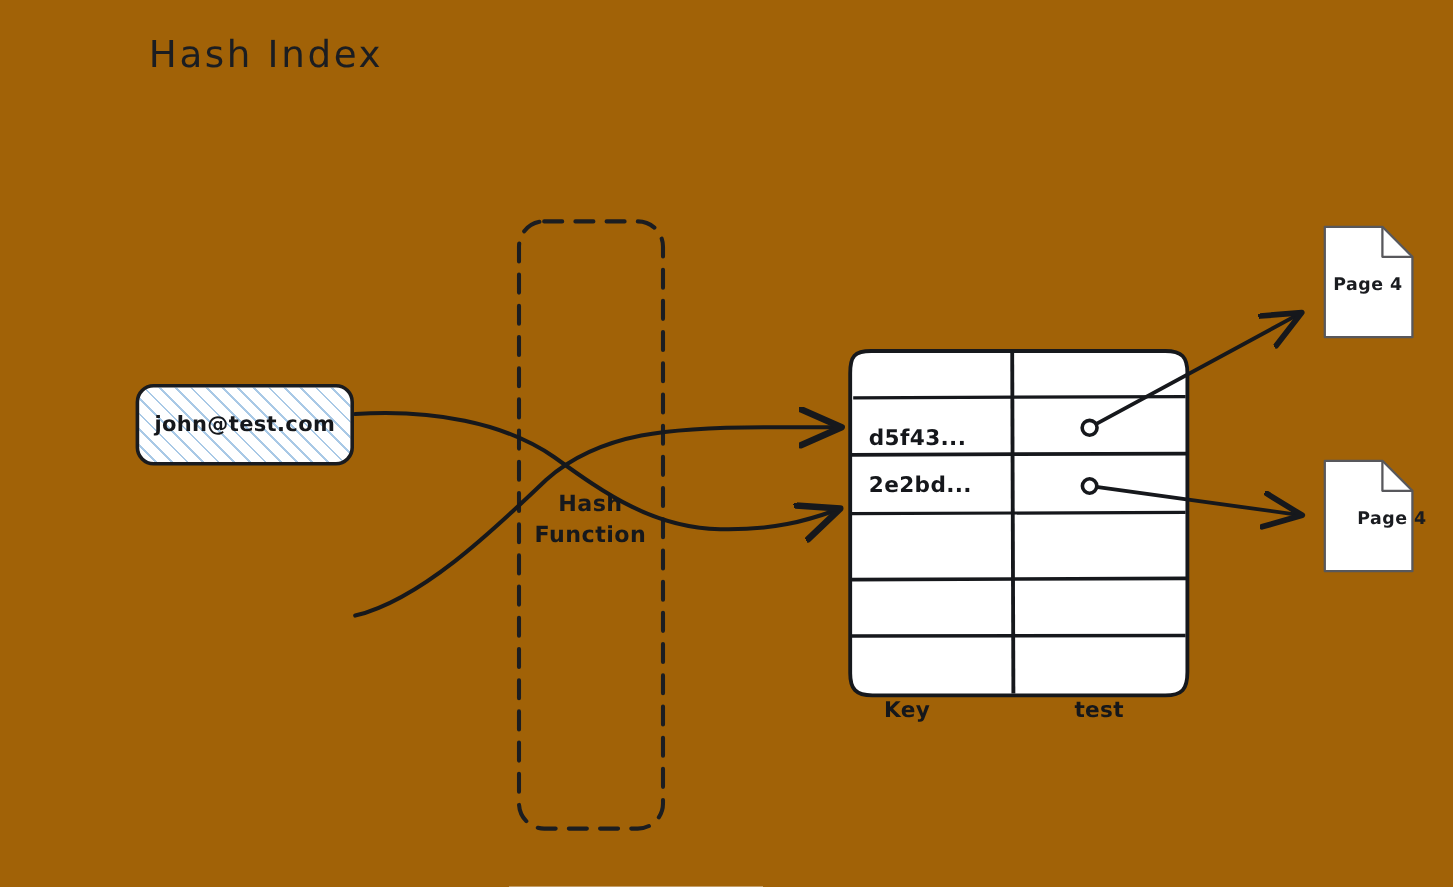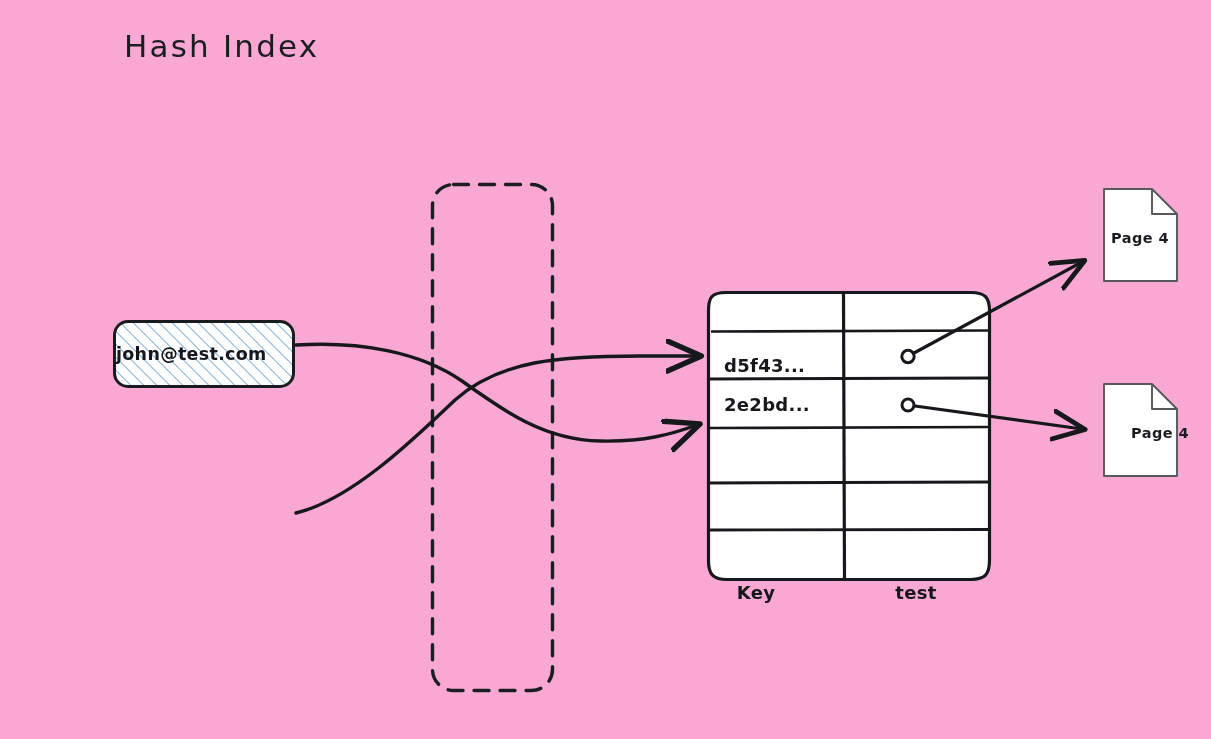--- a/index.html
+++ b/index.html
@@ -7,21 +7,21 @@
     padding: 0;
     background: #ffffff;
   }
   body {
     font-family: "DejaVu Sans", sans-serif;
   }
   #canvas {
     position: relative;
     width: 1211px;
     height: 739px;
-    background: #f9a8d4;
+    background: #a16207;
     overflow: hidden;
   }
   #vector-layer {
     position: absolute;
     left: 0;
     top: 0;
     width: 1211px;
     height: 739px;
   }
   .hand {
@@ -48,20 +48,21 @@
     box-sizing: border-box;
     background-color: #ffffff;
     background-image: repeating-linear-gradient(
         45deg,
         #a9c9e6 0px,
         #a9c9e6 1.6px,
         rgba(255,255,255,0) 1.6px,
         rgba(255,255,255,0) 9.2px);
     display: flex;
     align-items: center;
+    justify-content: center;
   }
   .input-box .label {
     font-size: 17.5px;
     font-weight: 600;
     letter-spacing: 0.3px;
     color: #15171b;
     white-space: nowrap;
   }
   #input-box-1 { left: 113px; top: 320px; }
   #input-box-2 { left: 113px; top: 493px; }
@@ -182,20 +183,24 @@
       <path d="M 1104,384 L 1152,384 L 1177,409 L 1177,476 L 1104,476 Z" fill="#ffffff" stroke="#58585c" stroke-width="1.9" stroke-linejoin="round"></path>
       <path d="M 1152,384 L 1152,409 L 1177,409" fill="none" stroke="#58585c" stroke-width="1.9" stroke-linejoin="round"></path>
     </g>
   </svg>
 
   <div id="input-box-1" class="input-box">
     <span class="label hand">john@test.com</span>
   </div>
 
 
+  <div id="hash-function-label" class="hand">
+    <div>Hash</div>
+    <div>Function</div>
+  </div>
 
   <div id="hash-table">
     <span class="cell-text hand" style="left:49px; top:301px; transform:translate(-50%,-50%);text-align:center;">Key</span>
     <span class="cell-text hand" style="left:209px; top:301px; transform:translate(-50%,-50%);">test</span>
 
     <span class="cell-text hand" style="left:17px; top:64px;">d5f43...</span>
     <span class="cell-text hand" style="left:17px; top:103px;">2e2bd...</span>
   </div>
 
   <span class="page-doc-label hand" style="left:1140px; top:238px; transform:translate(-50%,-50%);">Page 4</span>

